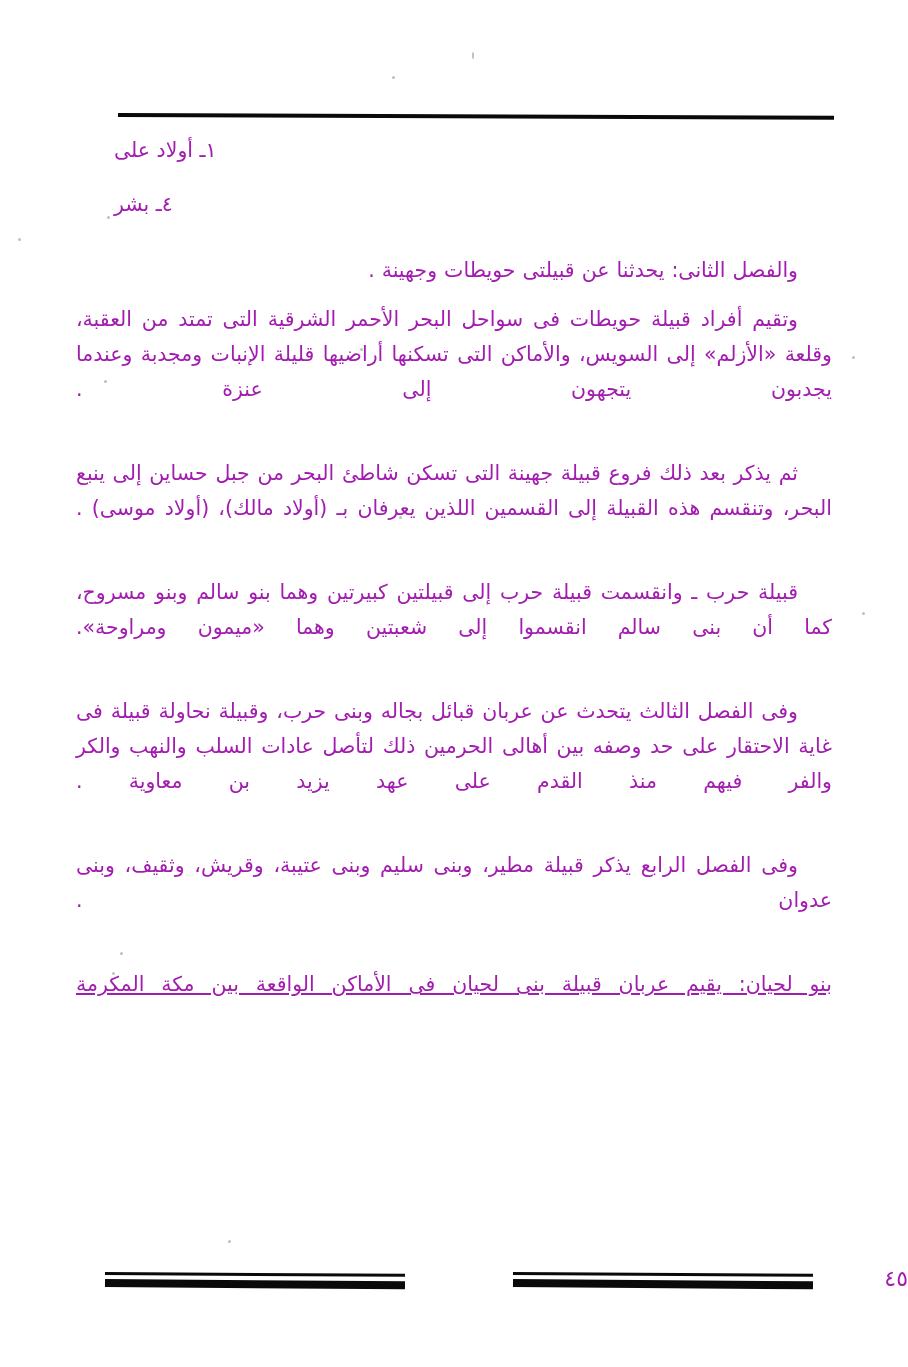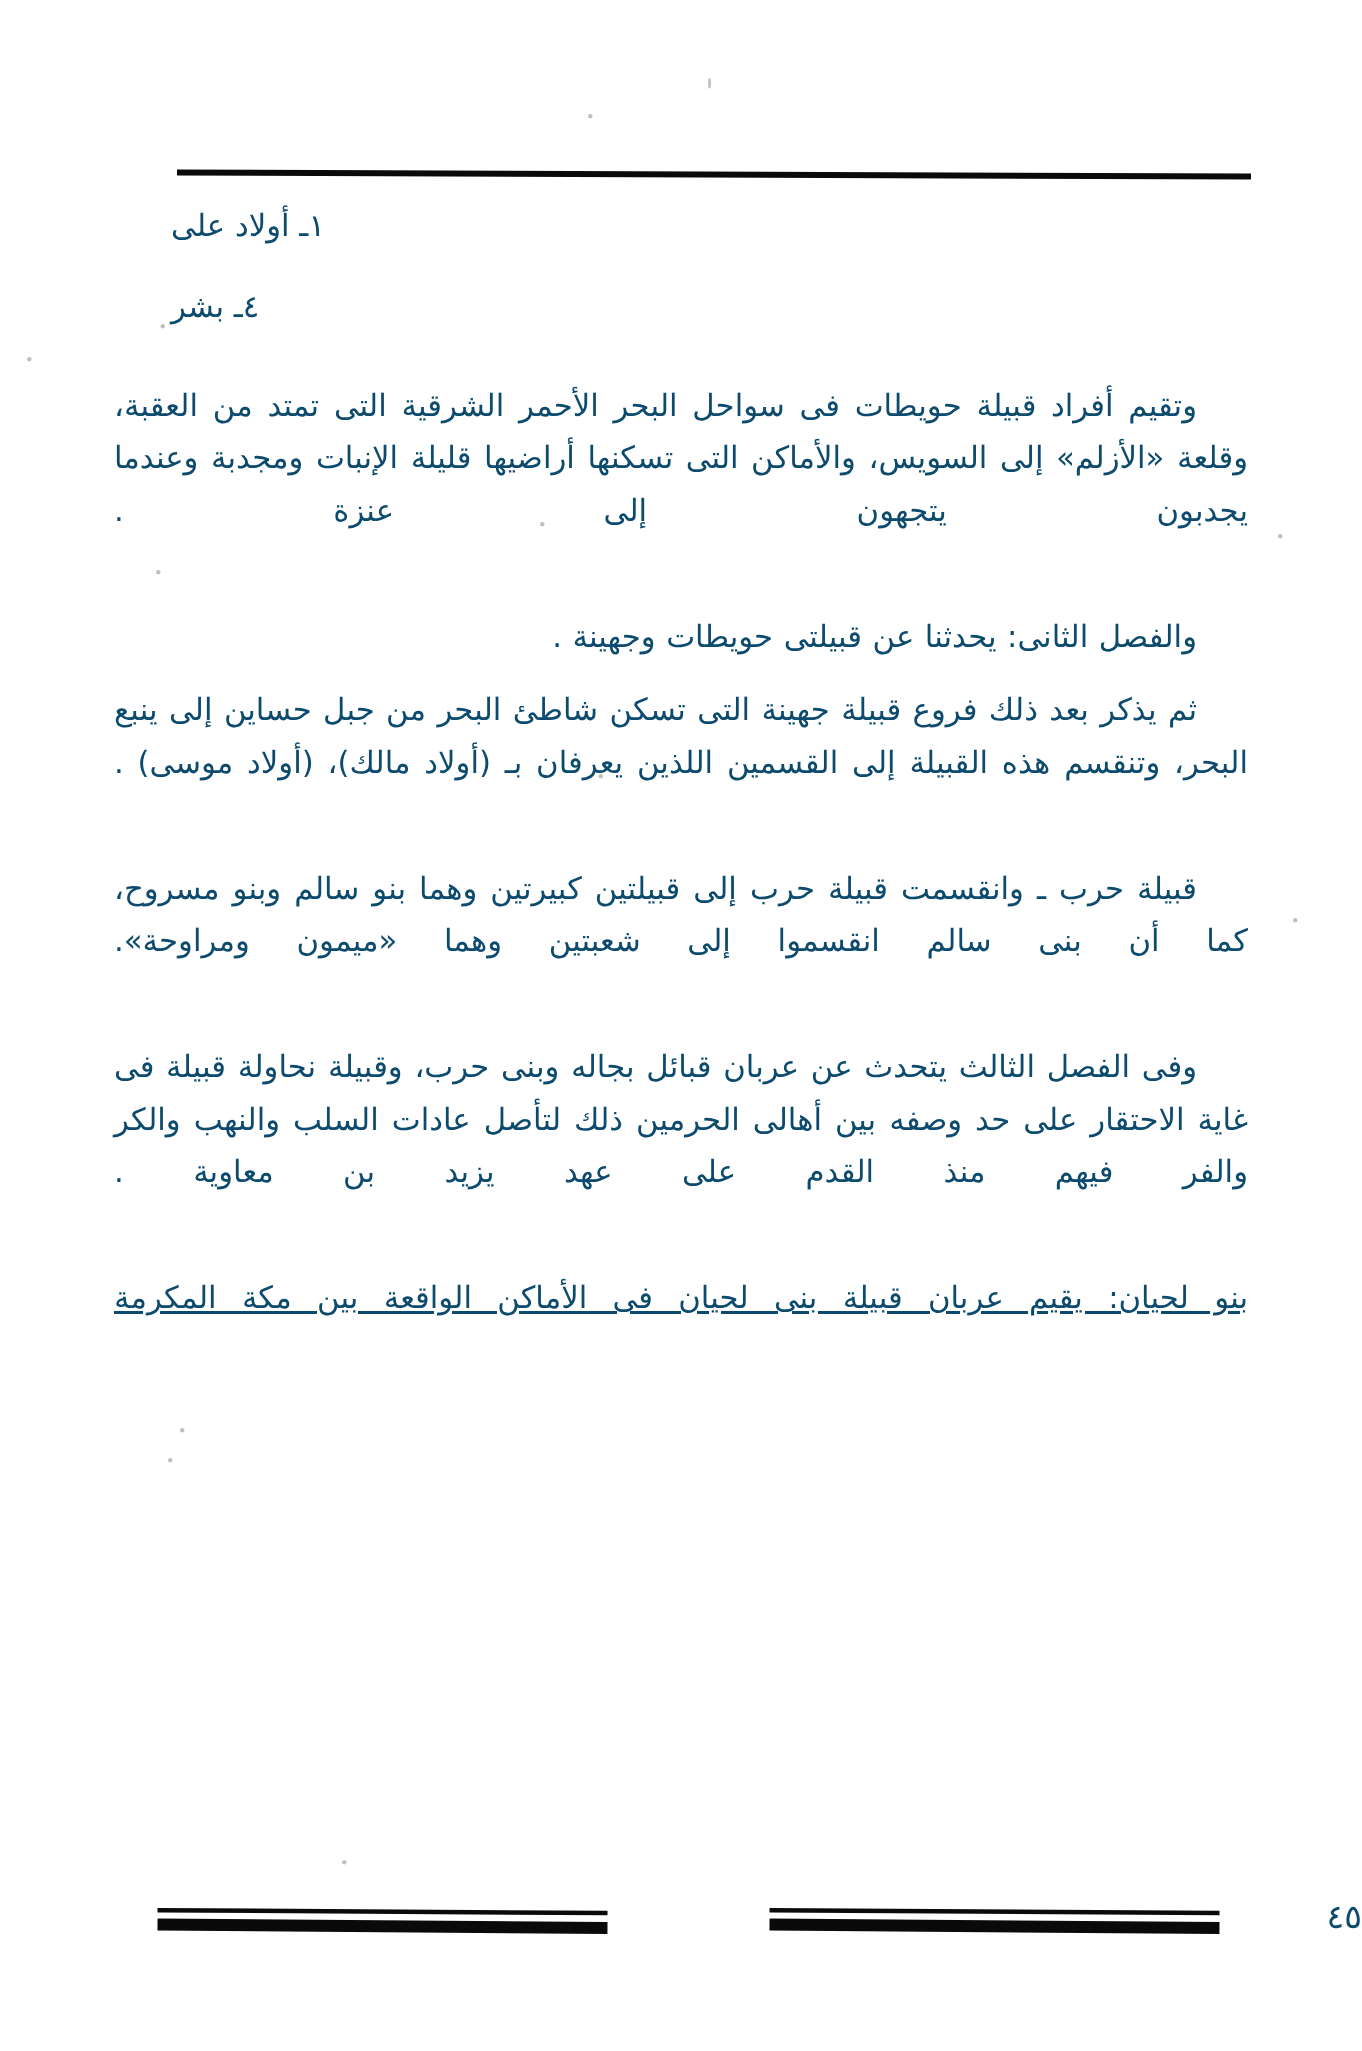--- a/index.html
+++ b/index.html
@@ -9,21 +9,21 @@
     background: #ffffff;
   }
 
   .page {
     position: relative;
     width: 908px;
     height: 1367px;
     background: #ffffff;
     overflow: hidden;
     font-family: "DejaVu Sans", "Liberation Sans", sans-serif;
-    color: #0c4a6e;
+    color: #a21caf;
   }
 
   
   .rule-top {
     position: absolute;
     left: 118px;
     top: 113px;
     width: 716px;
     height: 4px;
     background: #0a0a0a;
@@ -172,25 +172,26 @@
         <span>أولاد على</span>
       </li>
       <li>
         <span class="num">٤ـ</span>
         <span>بشر</span>
       </li>
     </ul>
 
     <div class="gap-sm"></div>
 
+    <p class="para">والفصل الثانى: يحدثنا عن قبيلتى حويطات وجهينة .</p>
     <p class="para stretch">وتقيم أفراد قبيلة حويطات فى سواحل البحر الأحمر الشرقية التى تمتد من العقبة، وقلعة «الأزلم» إلى السويس، والأماكن التى تسكنها أراضيها قليلة الإنبات ومجدبة وعندما يجدبون يتجهون إلى عنزة .</p>
-    <p class="para">والفصل الثانى: يحدثنا عن قبيلتى حويطات وجهينة .</p>
     <p class="para stretch">ثم يذكر بعد ذلك فروع قبيلة جهينة التى تسكن شاطئ البحر من جبل حساين إلى ينبع البحر، وتنقسم هذه القبيلة إلى القسمين اللذين يعرفان بـ (أولاد مالك)، (أولاد موسى) .</p>
     <p class="para stretch">قبيلة حرب ـ وانقسمت قبيلة حرب إلى قبيلتين كبيرتين وهما بنو سالم وبنو مسروح، كما أن بنى سالم انقسموا إلى شعبتين وهما «ميمون ومراوحة».</p>
     <p class="para stretch">وفى الفصل الثالث يتحدث عن عربان قبائل بجاله وبنى حرب، وقبيلة نحاولة قبيلة فى غاية الاحتقار على حد وصفه بين أهالى الحرمين ذلك لتأصل عادات السلب والنهب والكر والفر فيهم منذ القدم على عهد يزيد بن معاوية .</p>
+    <p class="para stretch">وفى الفصل الرابع يذكر قبيلة مطير، وبنى سليم وبنى عتيبة، وقريش، وثقيف، وبنى عدوان .</p>
     <p class="para no-indent stretch last-line-full">بنو لحيان: يقيم عربان قبيلة بنى لحيان فى الأماكن الواقعة بين مكة المكرمة</p>
 
   </div>
 
   <div class="footer">
     <div class="rule-group left">
       <div class="rule-thin"></div>
       <div class="rule-thick"></div>
     </div>
     <div class="page-number">٤٥</div>

